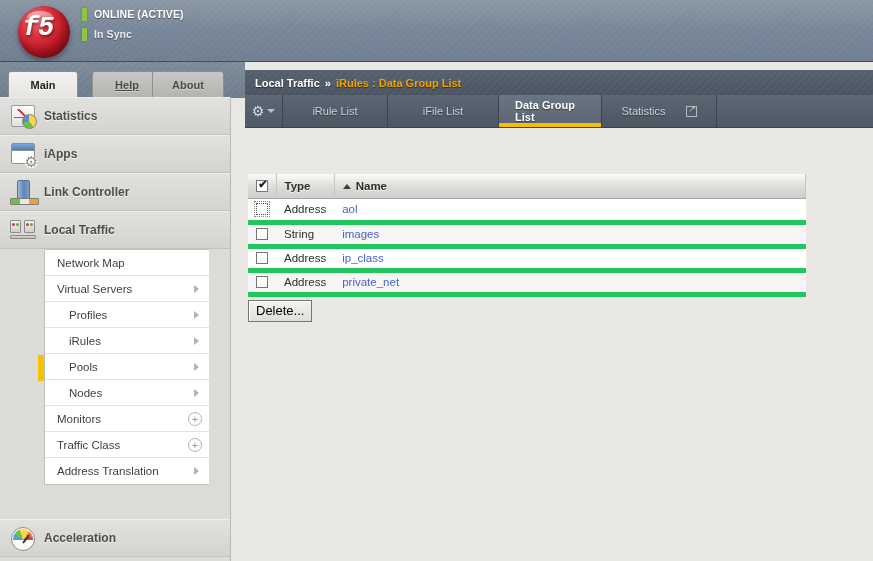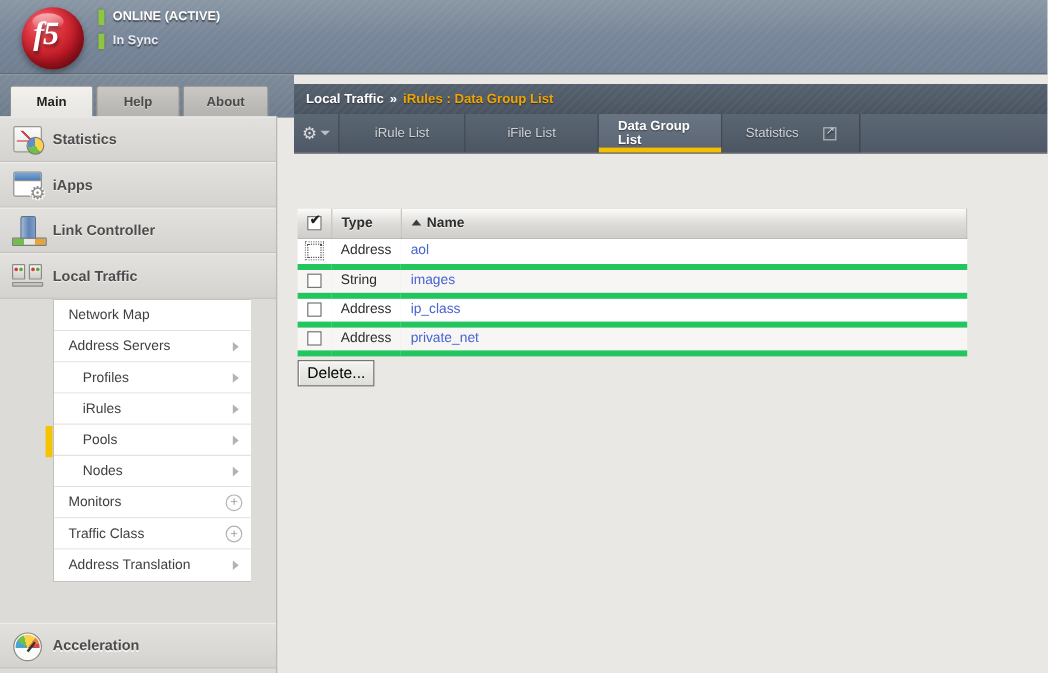--- a/index.html
+++ b/index.html
@@ -34,21 +34,21 @@
   }
   .f5ball::after {
     content: "";
     position: absolute; left: 9px; top: 5px; width: 26px; height: 14px;
     border-radius: 50%;
     background: linear-gradient(180deg, rgba(255,255,255,.55), rgba(255,255,255,0));
   }
   .f5text {
     position: absolute; left: 0; top: 0; width: 52px; height: 52px;
     display: flex; align-items: center; justify-content: center;
-    color: #fff; font-family: Liberation Serif, serif;
+    color: #fff; font-family: Liberation Mono, monospace;
     font-size: 27px; font-weight: bold; font-style: italic;
     letter-spacing: -1px;
     text-shadow: 1px 2px 3px rgba(0,0,0,.45);
   }
   .status-block { position: absolute; left: 82px; top: 5px; }
   .status-row { display: flex; align-items: center; height: 18px; margin-bottom: 2px; }
   .status-bar-ind {
     width: 5px; height: 13px; background: #8dc63f; margin-right: 7px;
     box-shadow: 0 0 2px rgba(0,0,0,.3);
   }
@@ -74,21 +74,21 @@
     border: 1px solid #8f8e8a; border-bottom: none;
     border-radius: 3px 3px 0 0;
     cursor: pointer;
     text-shadow: 0 1px 0 rgba(255,255,255,.4);
   }
   .navtab.active {
     background: linear-gradient(180deg, #f2f1ed 0%, #e6e5e1 100%);
     color: #222; font-weight: bold;
   }
   .navtab.t-main  { left: 8px;   width: 70px; }
-  .navtab.t-help  { left: 80px;  width: 70px; }
+  .navtab.t-help  { left: 92px;  width: 70px; text-decoration: underline; }
   .navtab.t-about { left: 152px; width: 72px; }
 
   
   .sidebar {
     position: absolute; left: 0; top: 97px; width: 231px; height: 464px;
     background: #dcdbd7;
     border-right: 1px solid #b9b8b4;
   }
   .side-item {
     position: relative; height: 38px; display: flex; align-items: center;
@@ -391,21 +391,21 @@
       <span class="lbl">Acceleration</span>
     </div>
   </div>
 
   <div class="active-bar"></div>
   <div class="submenu">
     <div class="sub-item">
       <span>Network Map</span>
     </div>
     <div class="sub-item">
-      <span>Address Servers</span>
+      <span>Virtual Servers</span>
       <span class="arrow"></span>
     </div>
     <div class="sub-item indent">
       <span>Profiles</span>
       <span class="arrow"></span>
     </div>
     <div class="sub-item indent">
       <span>iRules</span>
       <span class="arrow"></span>
     </div>

